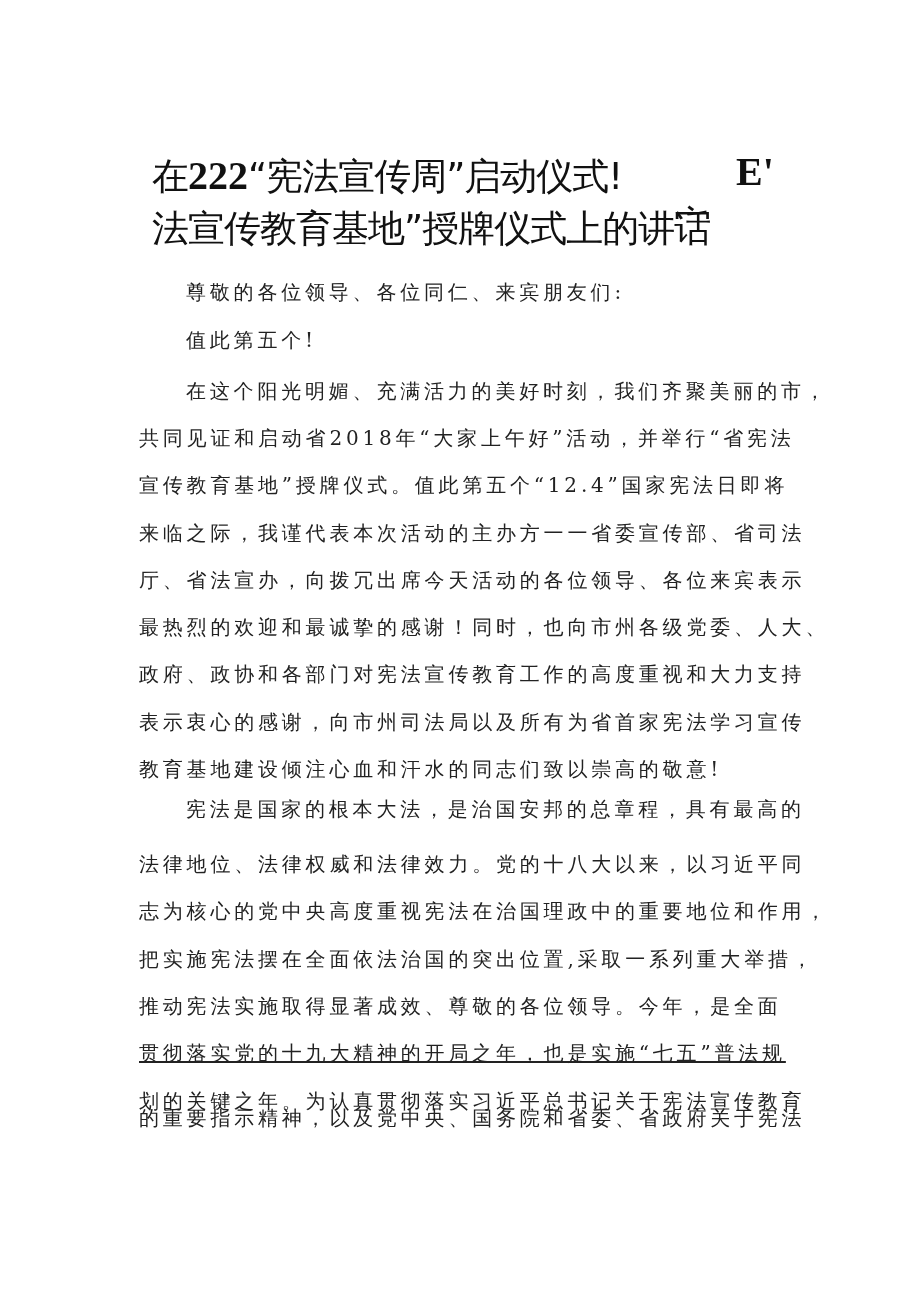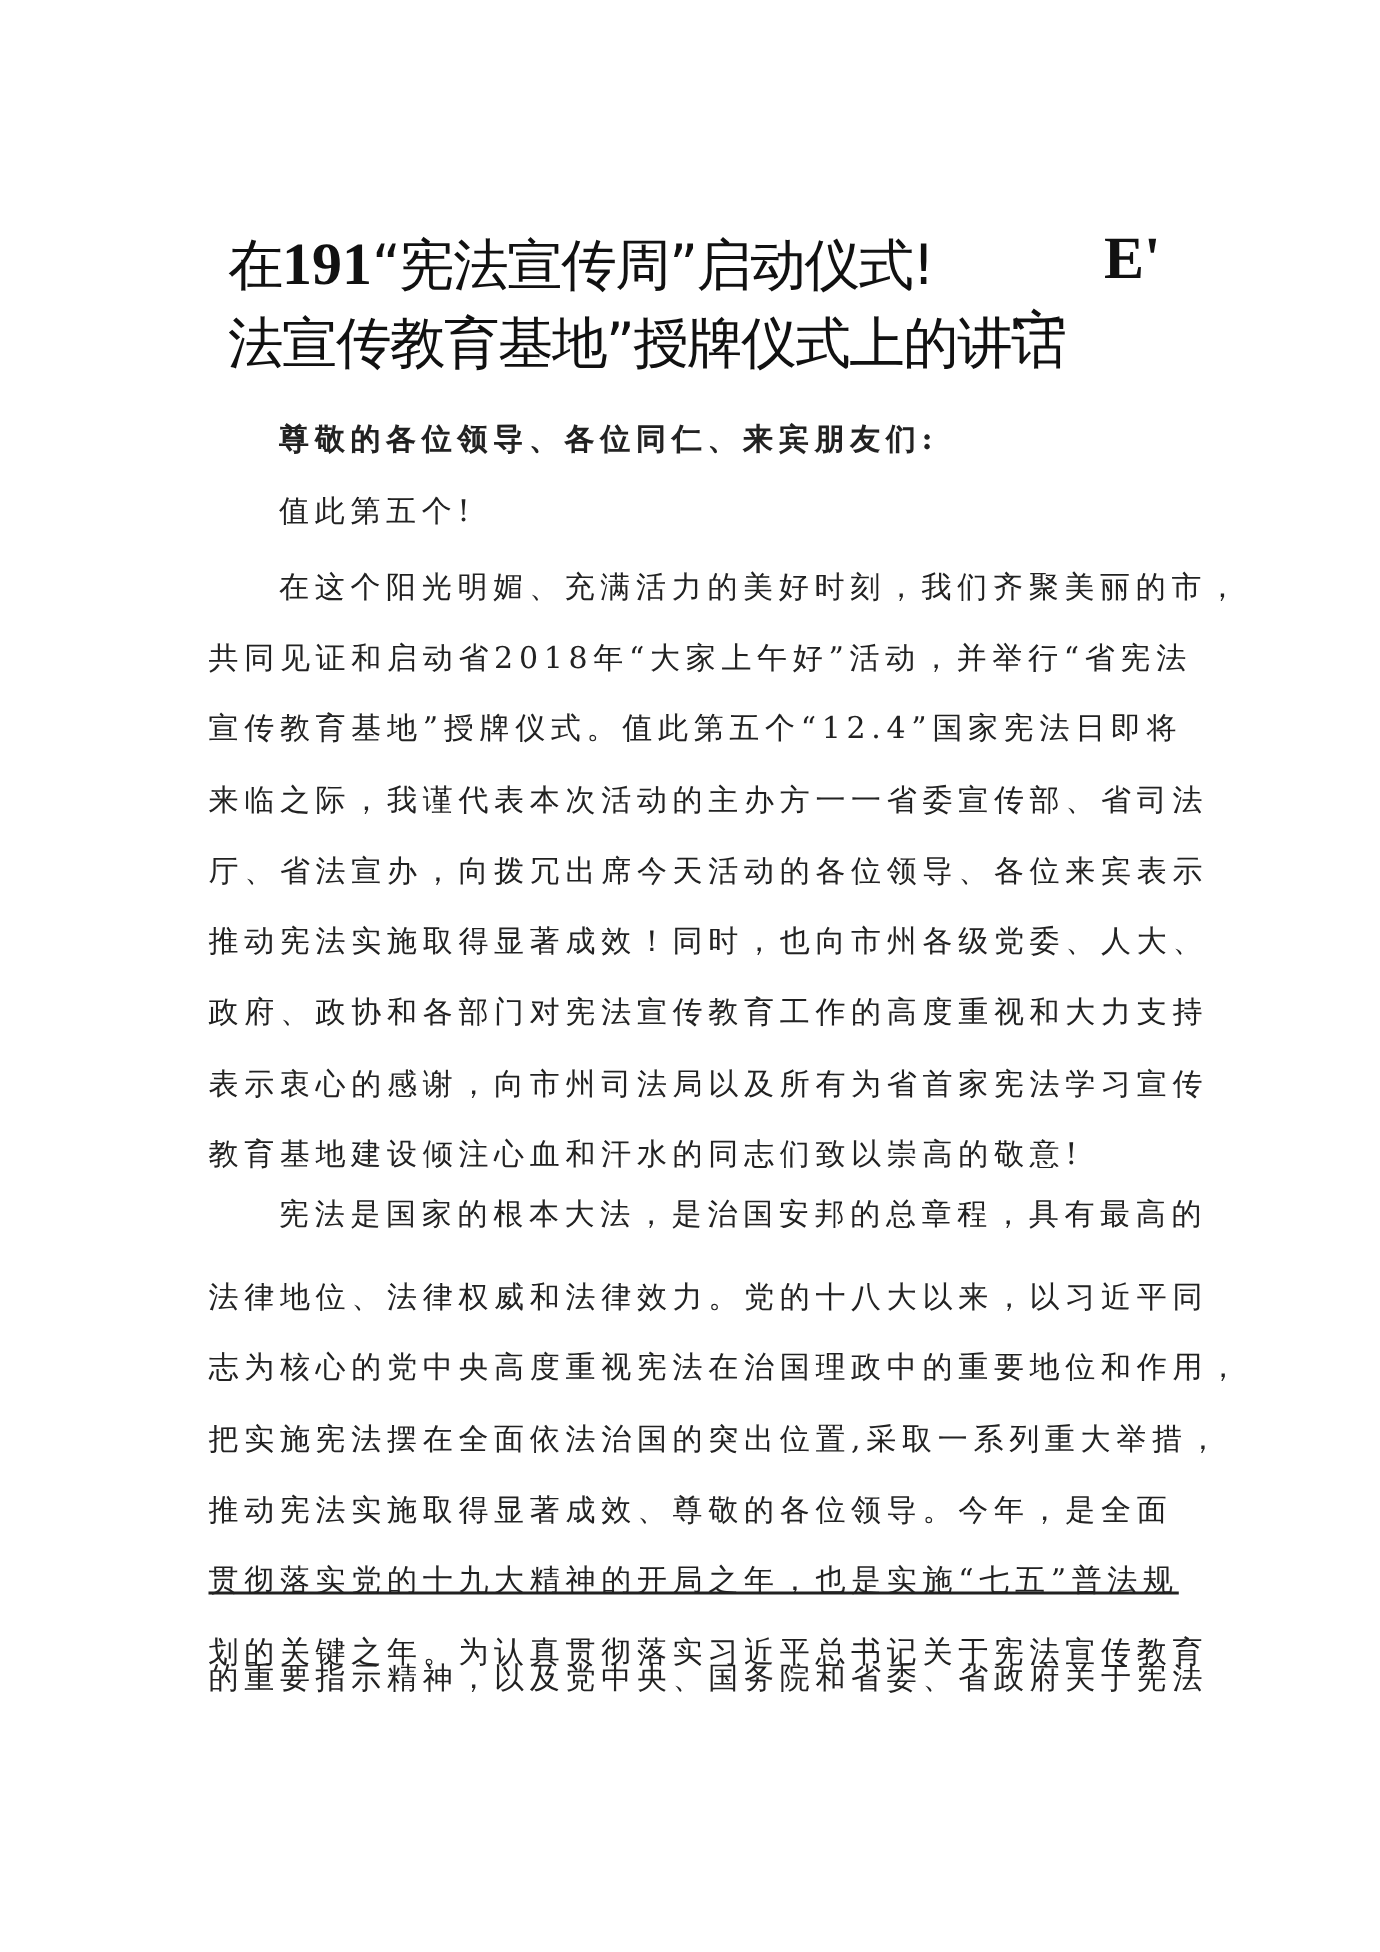--- a/index.html
+++ b/index.html
@@ -25,38 +25,38 @@
     letter-spacing: 3.8px; line-height: 26px;
   }
   .body-line.indent { left: 186px; }
 </style>
 </head>
 <body>
 
 <div class="page">
 
   <div class="title-line l1">
-    <span>在</span><span class="num">191</span><span>“宪法宣传周”启动仪式!</span>
+    <span>在</span><span class="num">222</span><span>“宪法宣传周”启动仪式!</span>
   </div>
 
   <div class="title-stray">E'</div>
 
   <div class="title-line l2">
     <span>法宣传教育基地”授牌仪式上的讲</span><span class="overlap"><span>话</span><span class="over">宀</span></span>
   </div>
 
   <div id="body-lines">
-      <div class="body-line indent" style="top: 279px; font-weight: bold;">尊敬的各位领导、各位同仁、来宾朋友们:</div>
+      <div class="body-line indent" style="top: 279px;">尊敬的各位领导、各位同仁、来宾朋友们:</div>
       <div class="body-line indent" style="top: 327px;">值此第五个!</div>
       <div class="body-line indent" style="top: 378px;">在这个阳光明媚、充满活力的美好时刻，我们齐聚美丽的市，</div>
       <div class="body-line" style="top: 425px;">共同见证和启动省2018年“大家上午好”活动，并举行“省宪法</div>
       <div class="body-line" style="top: 472px;">宣传教育基地”授牌仪式。值此第五个“12.4”国家宪法日即将</div>
       <div class="body-line" style="top: 520px;">来临之际，我谨代表本次活动的主办方一一省委宣传部、省司法</div>
       <div class="body-line" style="top: 567px;">厅、省法宣办，向拨冗出席今天活动的各位领导、各位来宾表示</div>
-      <div class="body-line" style="top: 614px;">推动宪法实施取得显著成效！同时，也向市州各级党委、人大、</div>
+      <div class="body-line" style="top: 614px;">最热烈的欢迎和最诚挚的感谢！同时，也向市州各级党委、人大、</div>
       <div class="body-line" style="top: 661px;">政府、政协和各部门对宪法宣传教育工作的高度重视和大力支持</div>
       <div class="body-line" style="top: 709px;">表示衷心的感谢，向市州司法局以及所有为省首家宪法学习宣传</div>
       <div class="body-line" style="top: 756px;">教育基地建设倾注心血和汗水的同志们致以崇高的敬意!</div>
       <div class="body-line indent" style="top: 796px; text-align: center;">宪法是国家的根本大法，是治国安邦的总章程，具有最高的</div>
       <div class="body-line" style="top: 851px;">法律地位、法律权威和法律效力。党的十八大以来，以习近平同</div>
       <div class="body-line" style="top: 898px;">志为核心的党中央高度重视宪法在治国理政中的重要地位和作用，</div>
       <div class="body-line" style="top: 946px;">把实施宪法摆在全面依法治国的突出位置,采取一系列重大举措，</div>
       <div class="body-line" style="top: 993px;">推动宪法实施取得显著成效、尊敬的各位领导。今年，是全面</div>
       <div class="body-line" style="top: 1040px; text-decoration: underline;">贯彻落实党的十九大精神的开局之年，也是实施“七五”普法规</div>
       <div class="body-line" style="top: 1088px;">划的关键之年。为认真贯彻落实习近平总书记关于宪法宣传教育</div>

